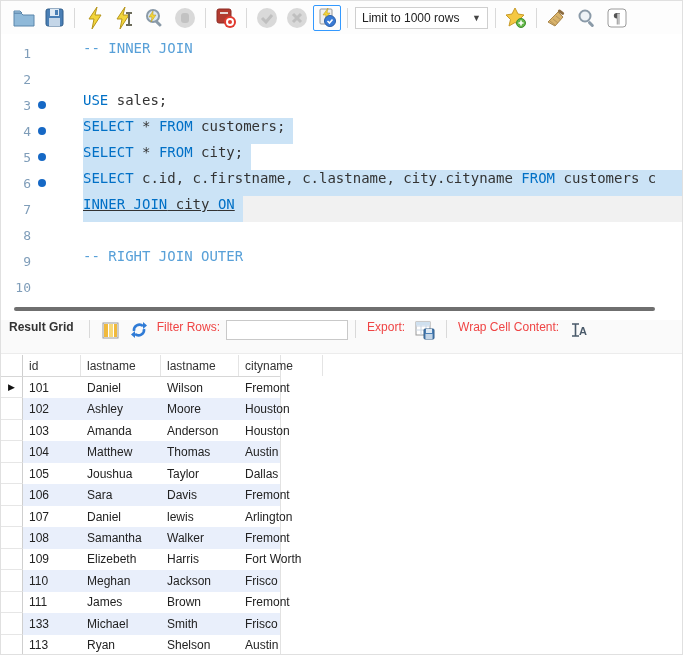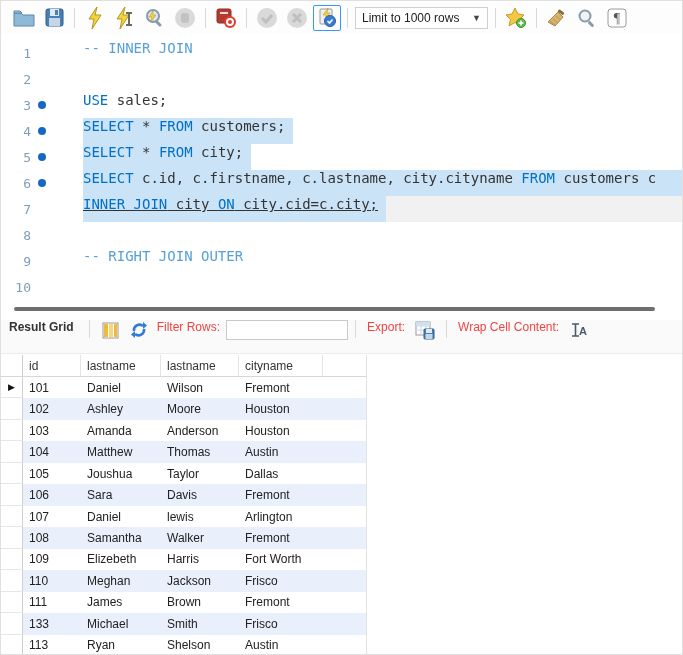--- a/index.html
+++ b/index.html
@@ -67,21 +67,21 @@
     width:122px; height:20px; border:1px solid #c9c9c9; background:#fff;
     font-size:12px; padding:0 4px; font-family:"Liberation Sans",sans-serif;
   }
   .rb-icon { width:22px; height:20px; display:flex; align-items:center; justify-content:center; margin:0 3px; }
 
   
   .grid {
     position:absolute; top:354px; left:0; width:683px; height:301px; background:#fff;
     font-size:12px; color:#222;
   }
-  .grid-table { width:366px; height:100%; display:flex; flex-direction:column; border-right:1px solid #e2e2e2; }
+  .grid-table { width:280px; height:100%; display:flex; flex-direction:column; border-right:1px solid #e2e2e2; }
   .g-header { display:flex; height:22px; flex:none; background:#fff; border-bottom:1px solid #d7d7d7; }
   .g-header .hc {
     display:flex; align-items:center; padding-left:6px; color:#333;
     border-right:1px solid #e4e4e4; font-size:12px;
   }
   .g-rows { flex:1; display:flex; flex-direction:column; }
   .g-row { flex:1; display:flex; background:#fff; }
   .g-row.alt { background:#e9effb; }
   .g-row .cell { display:flex; align-items:center; padding-left:6px; overflow:hidden; }
   .selcol {
@@ -251,21 +251,21 @@
         <span class="dotcell">
           <span class="stmt-dot"></span>
         </span>
         <span class="gut-spacer"></span>
         <span class="code sel-full"><span class="wrap"><span class="kw">SELECT</span><span class="pl"> c.id, c.firstname, c.lastname, city.cityname </span><span class="kw">FROM</span><span class="pl"> customers c</span></span></span>
       </div>
       <div class="line">
         <span class="lnum">7</span>
         <span class="dotcell"></span>
         <span class="gut-spacer"></span>
-        <span class="code cur-line sel-text"><span class="wrap"><span class="kw">INNER JOIN</span><span class="pl"> city </span><span class="kw">ON</span><span class="pl"> city.cid=c.city;</span></span></span>
+        <span class="code cur-line sel-text"><span class="wrap"><span class="kw">INNER JOIN</span><span class="pl"> city </span><span class="kw">ON</span></span></span>
       </div>
       <div class="line">
         <span class="lnum">8</span>
         <span class="dotcell"></span>
         <span class="gut-spacer"></span>
         <span class="code"><span class="wrap"></span></span>
       </div>
       <div class="line">
         <span class="lnum">9</span>
         <span class="dotcell"></span>

